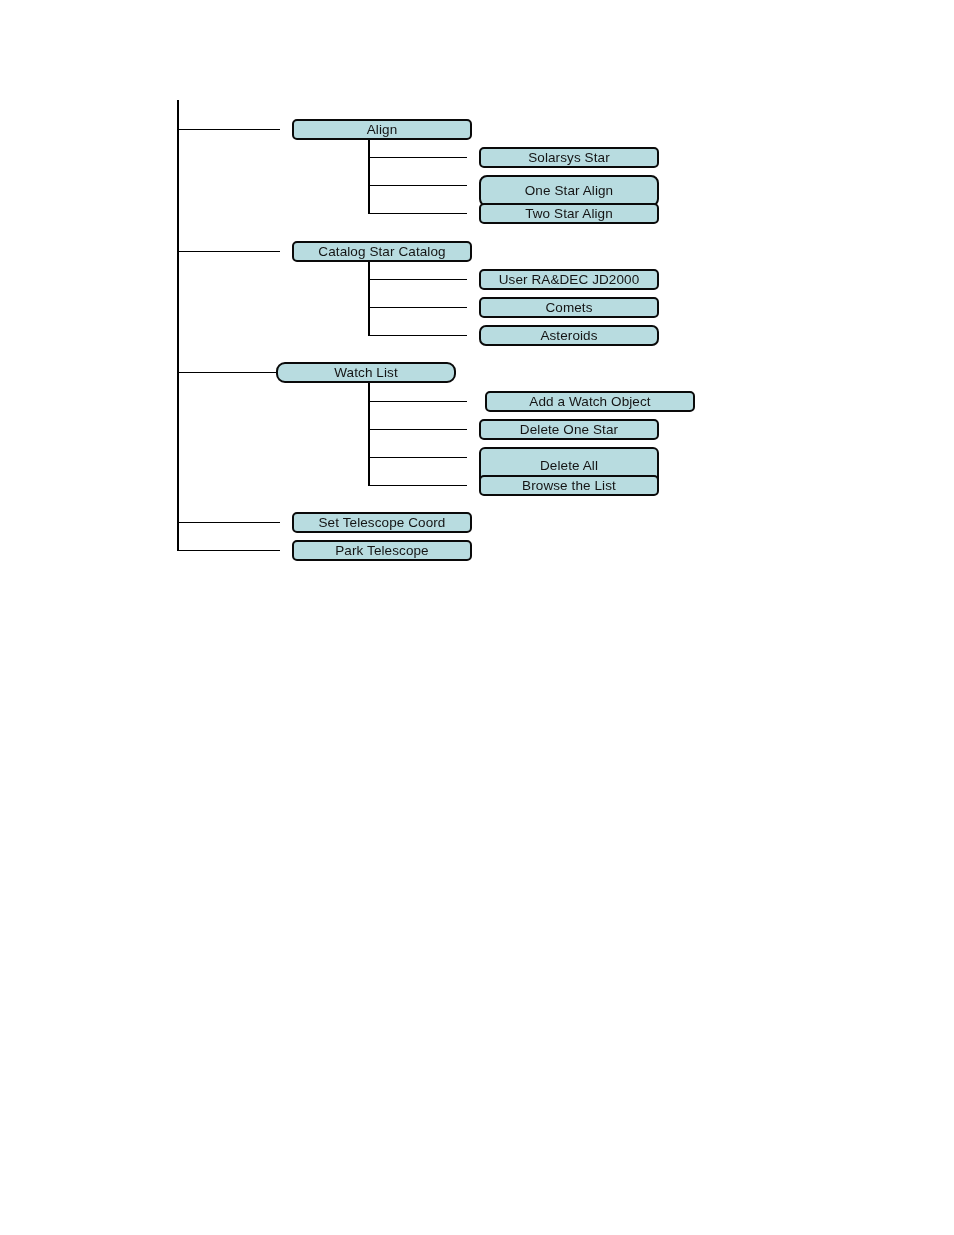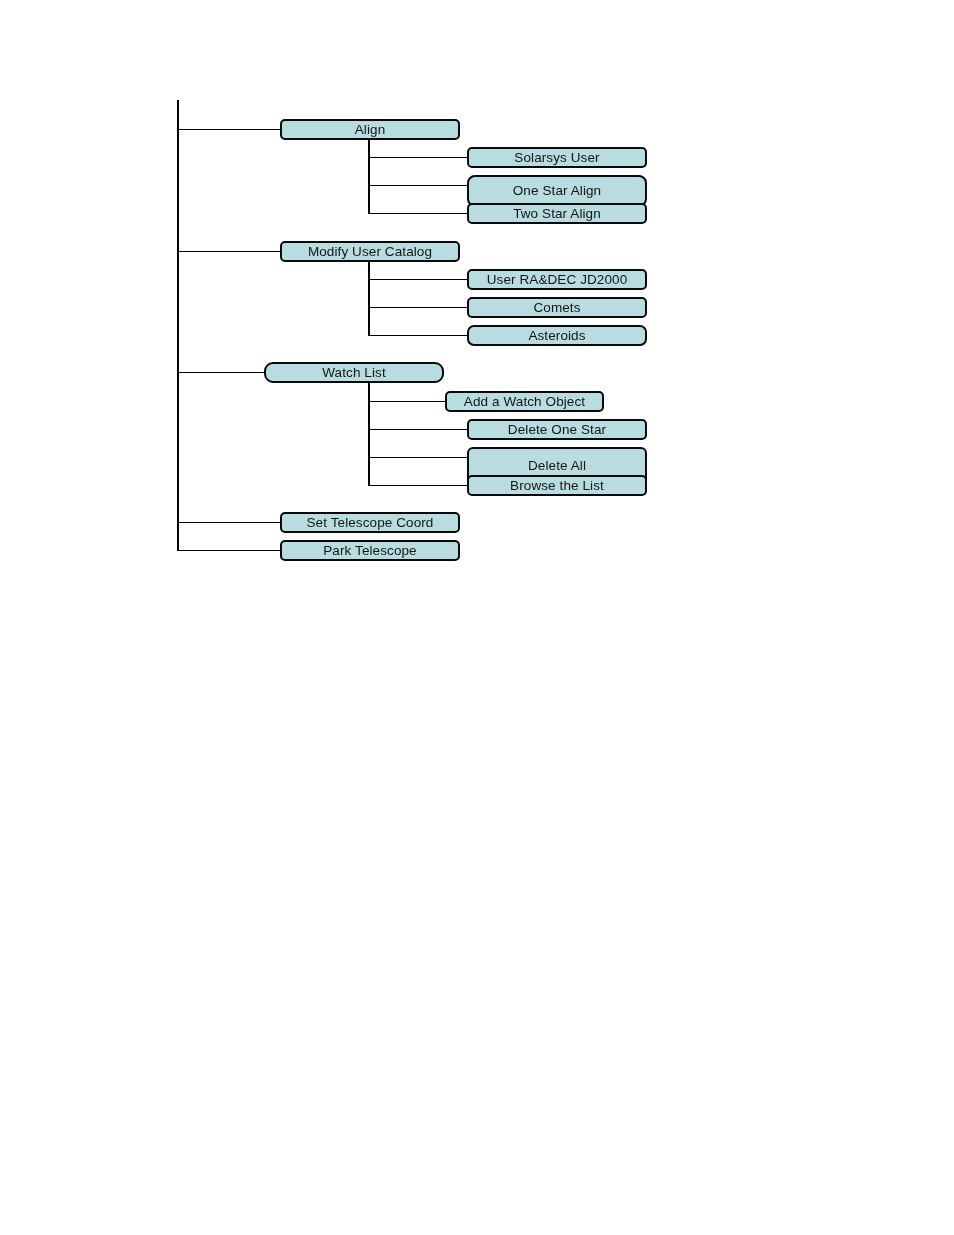--- a/index.html
+++ b/index.html
@@ -36,20 +36,21 @@
     border: 2px solid #0a0a0a;
     border-radius: 5px;
     display: flex;
     align-items: center;
     justify-content: center;
     font-size: 13.5px;
     line-height: 1;
     color: #141414;
     letter-spacing: 0.1px;
     white-space: nowrap;
+    margin-left: 12px;
   }
   .node-label {
     display: block;
     transform: translateY(-0.5px);
   }
 </style>
 </head>
 <body>
 
 <div id="diagram-root">
@@ -72,44 +73,44 @@
       <line x1="369" y1="457.5" x2="467" y2="457.5" stroke="#000000" stroke-width="1.6" shape-rendering="crispEdges"></line>
       <line x1="369" y1="485.5" x2="467" y2="485.5" stroke="#000000" stroke-width="1.6" shape-rendering="crispEdges"></line>
       <line x1="178" y1="522.5" x2="280" y2="522.5" stroke="#000000" stroke-width="1.6" shape-rendering="crispEdges"></line>
       <line x1="178" y1="550.5" x2="280" y2="550.5" stroke="#000000" stroke-width="1.6" shape-rendering="crispEdges"></line>
     </svg>
   <div id="node-layer">
       <div class="node-box" style="left: 280px; top: 119px; width: 180px; height: 21px;">
         <span class="node-label">Align</span>
       </div>
       <div class="node-box" style="left: 467px; top: 147px; width: 180px; height: 21px;">
-        <span class="node-label">Solarsys User</span>
+        <span class="node-label">Solarsys Star</span>
       </div>
       <div class="node-box" style="left: 467px; top: 175px; width: 180px; height: 32px; border-radius: 8px;">
         <span class="node-label">One Star Align</span>
       </div>
       <div class="node-box" style="left: 467px; top: 203px; width: 180px; height: 21px;">
         <span class="node-label">Two Star Align</span>
       </div>
       <div class="node-box" style="left: 280px; top: 241px; width: 180px; height: 21px;">
-        <span class="node-label">Modify User Catalog</span>
+        <span class="node-label">Catalog Star Catalog</span>
       </div>
       <div class="node-box" style="left: 467px; top: 269px; width: 180px; height: 21px; text-align: center;">
         <span class="node-label">User RA&amp;DEC JD2000</span>
       </div>
       <div class="node-box" style="left: 467px; top: 297px; width: 180px; height: 21px;">
         <span class="node-label">Comets</span>
       </div>
       <div class="node-box" style="left: 467px; top: 325px; width: 180px; height: 21px; border-radius: 7px;">
         <span class="node-label">Asteroids</span>
       </div>
       <div class="node-box" style="left: 264px; top: 362px; width: 180px; height: 21px; border-radius: 9px;">
         <span class="node-label">Watch List</span>
       </div>
-      <div class="node-box" style="left: 445px; top: 391px; width: 159px; height: 21px;">
+      <div class="node-box" style="left: 473px; top: 391px; width: 210px; height: 21px;">
         <span class="node-label">Add a Watch Object</span>
       </div>
       <div class="node-box" style="left: 467px; top: 419px; width: 180px; height: 21px;">
         <span class="node-label">Delete One Star</span>
       </div>
       <div class="node-box" style="left: 467px; top: 447px; width: 180px; height: 38px; border-radius: 6px;">
         <span class="node-label">Delete All</span>
       </div>
       <div class="node-box" style="left: 467px; top: 475px; width: 180px; height: 21px;">
         <span class="node-label">Browse the List</span>

